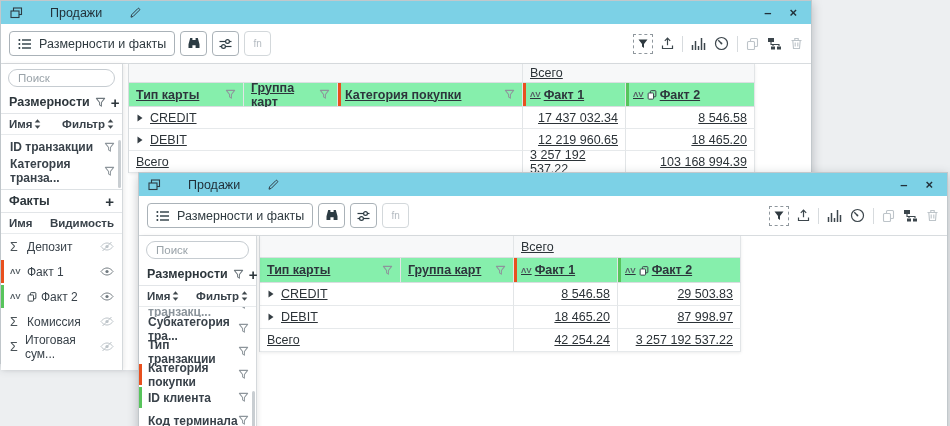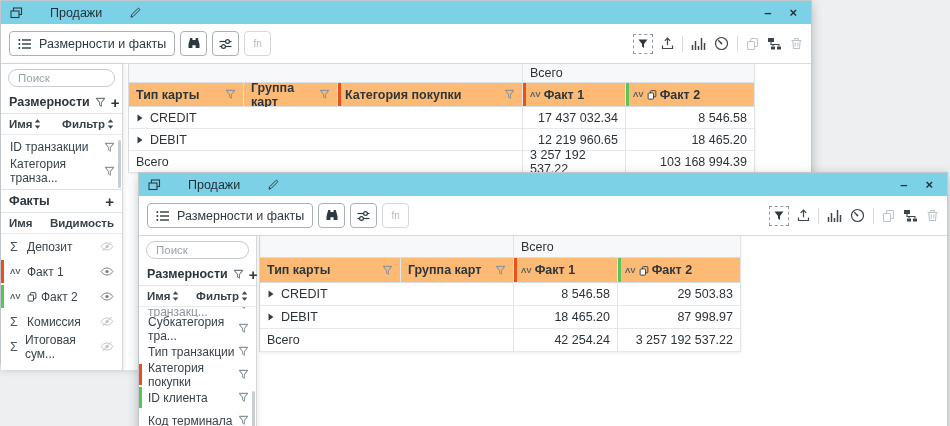--- a/index.html
+++ b/index.html
@@ -39,21 +39,21 @@
   .search-pill input{border:0;outline:0;width:100%;font-size:11.5px;font-family:inherit;color:#3a4247;background:transparent;}
   ::placeholder{color:#9aa3a9;}
 
   .sb-header{height:23px;display:flex;align-items:center;gap:5px;padding:0 8px;border-bottom:1px solid #e2e5e8;font-size:12.5px;font-weight:bold;color:#2d363c;flex:none;}
   .sb-header .plus{margin-left:auto;font-size:15px;font-weight:bold;color:#2d363c;line-height:1;}
   .sb-cols{height:21px;display:flex;align-items:center;padding:0 8px;border-bottom:1px solid #e8ebed;font-size:11.5px;font-weight:bold;color:#39424a;flex:none;}
   .sb-cols .c2{margin-left:auto;display:flex;align-items:center;gap:2px;}
   .sb-cols .c1{display:flex;align-items:center;gap:2px;}
   .sort{color:#3f474c;display:flex;}
 
-  .sb-item{position:relative;height:24px;display:flex;align-items:center;padding:0 7px 0 9px;font-size:12px;color:#39424a;flex:none;}
+  .sb-item{position:relative;height:24px;display:flex;align-items:center;padding:0 7px 0 9px;font-size:12px;color:#39424a;flex:none;font-weight:bold;}
   .win2 .sb-item{height:23px;}
   .sb-item .funnel{margin-left:auto;color:#8d959b;display:flex;}
   .marker{position:absolute;left:0;top:1px;bottom:1px;width:3px;}
   .marker.orange{background:var(--orange);}
   .marker.green{background:var(--green);}
 
   .facts-block{margin-top:6px;border-top:1px solid #dde1e4;}
   .fact-item{position:relative;height:25px;display:flex;align-items:center;gap:4px;padding:0 8px 0 9px;font-size:12px;color:#39424a;}
   .sigma{font-size:12.5px;color:#4a5358;width:13px;}
   .av{font-size:8px;font-weight:bold;color:#555e64;letter-spacing:0;}
@@ -66,23 +66,23 @@
 
   .scroll-thumb{position:absolute;width:3px;border-radius:2px;background:#c9ced2;right:1px;}
 
   .main{position:absolute;top:0;right:0;bottom:0;background:#fff;}
   .win1 .main{left:122px;}
   .win2 .main{left:118px;}
   .grid{display:grid;border-left:1px solid #d8dcdf;box-shadow:1px 1px 3px rgba(0,0,0,.08);background:#fff;}
   .win1 .grid{margin-left:5px;width:626px;grid-template-columns:115px 94px 185px 103px 129px;}
   .win2 .grid{margin-left:2px;width:481px;grid-template-columns:141px 113px 104px 123px;}
 
-  .cell{position:relative;border-right:1px solid #e2e5e7;border-bottom:1px solid #e6e9eb;display:flex;align-items:center;font-size:12.5px;padding:0 7px;background:#fff;height:22px;color:#2c3338;}
+  .cell{position:relative;border-right:1px solid #e2e5e7;border-bottom:1px solid #e6e9eb;display:flex;align-items:center;font-size:12.5px;padding:0 7px;background:#fff;height:22px;color:#2c3338;text-decoration:underline;}
   .cell.toprow{background:#f7f8f9;height:19px;border-bottom:1px solid #dcdfe2;}
-  .cell.hdr{background:#fdba74;font-weight:bold;color:#2d363c;border-bottom:1px solid #d9dde0;height:24px;}
+  .cell.hdr{background:#86efac;font-weight:bold;color:#2d363c;border-bottom:1px solid #d9dde0;height:24px;}
   .win2 .cell.hdr{height:25px;}
   .win2 .cell{height:23px;}
   .win2 .cell.toprow{height:22px;}
   .cell.num{justify-content:flex-end;}
   .cell .funnel{margin-left:auto;color:#8d959b;display:flex;}
   .cell .marker{top:0;bottom:0;}
   .caret{display:flex;margin:0 7px 0 1px;color:#343d43;}
   .fact-hdr-ico{display:flex;align-items:center;gap:3px;margin-right:3px;}
   .dupe{display:flex;color:#3c464c;}
 </style>

